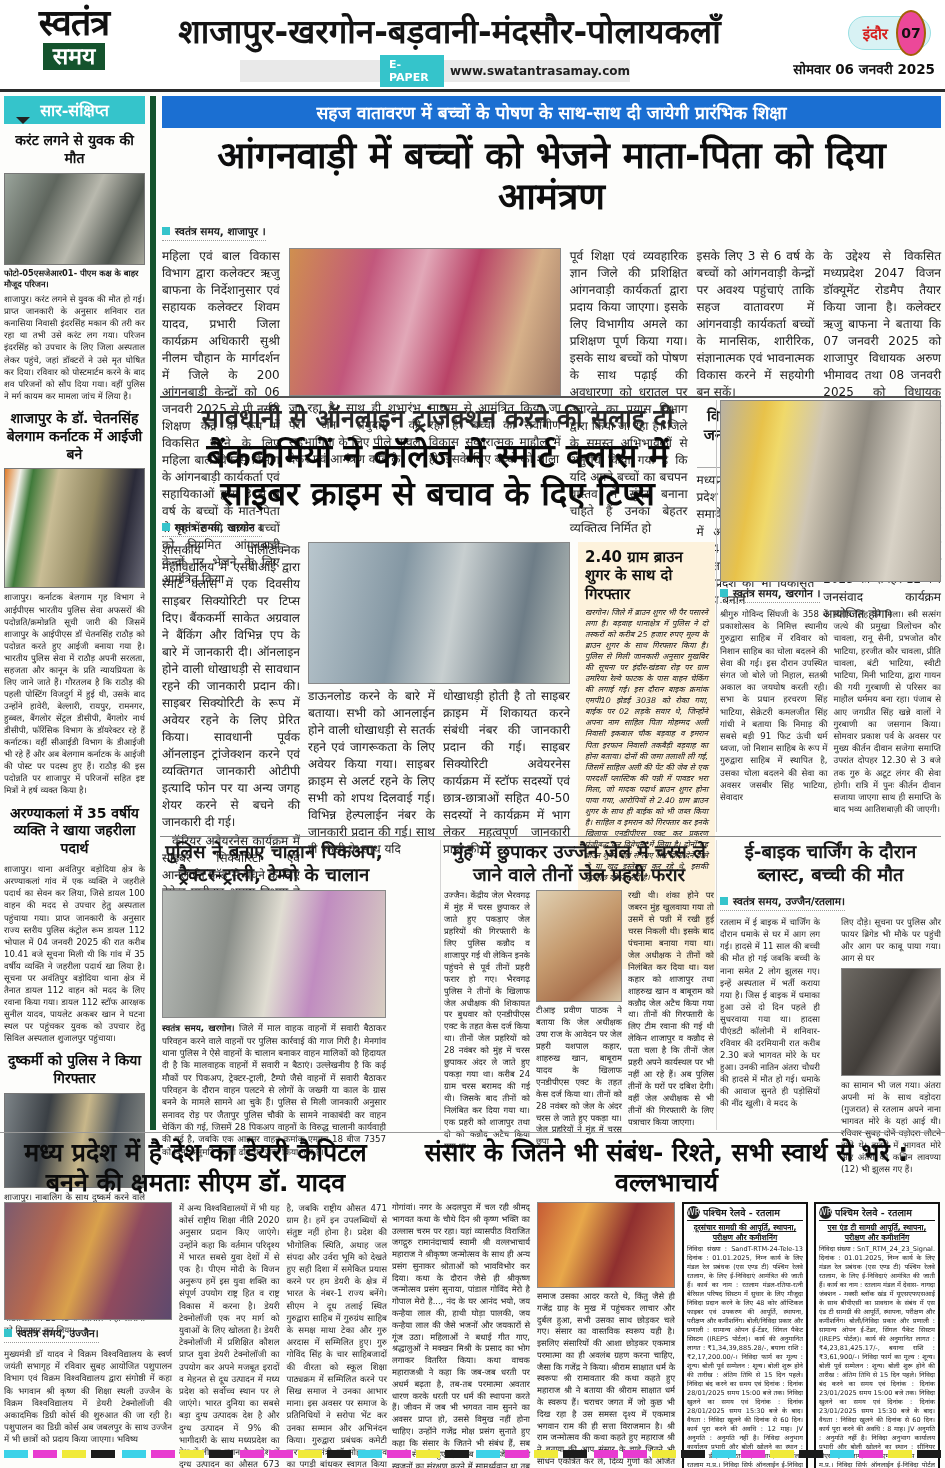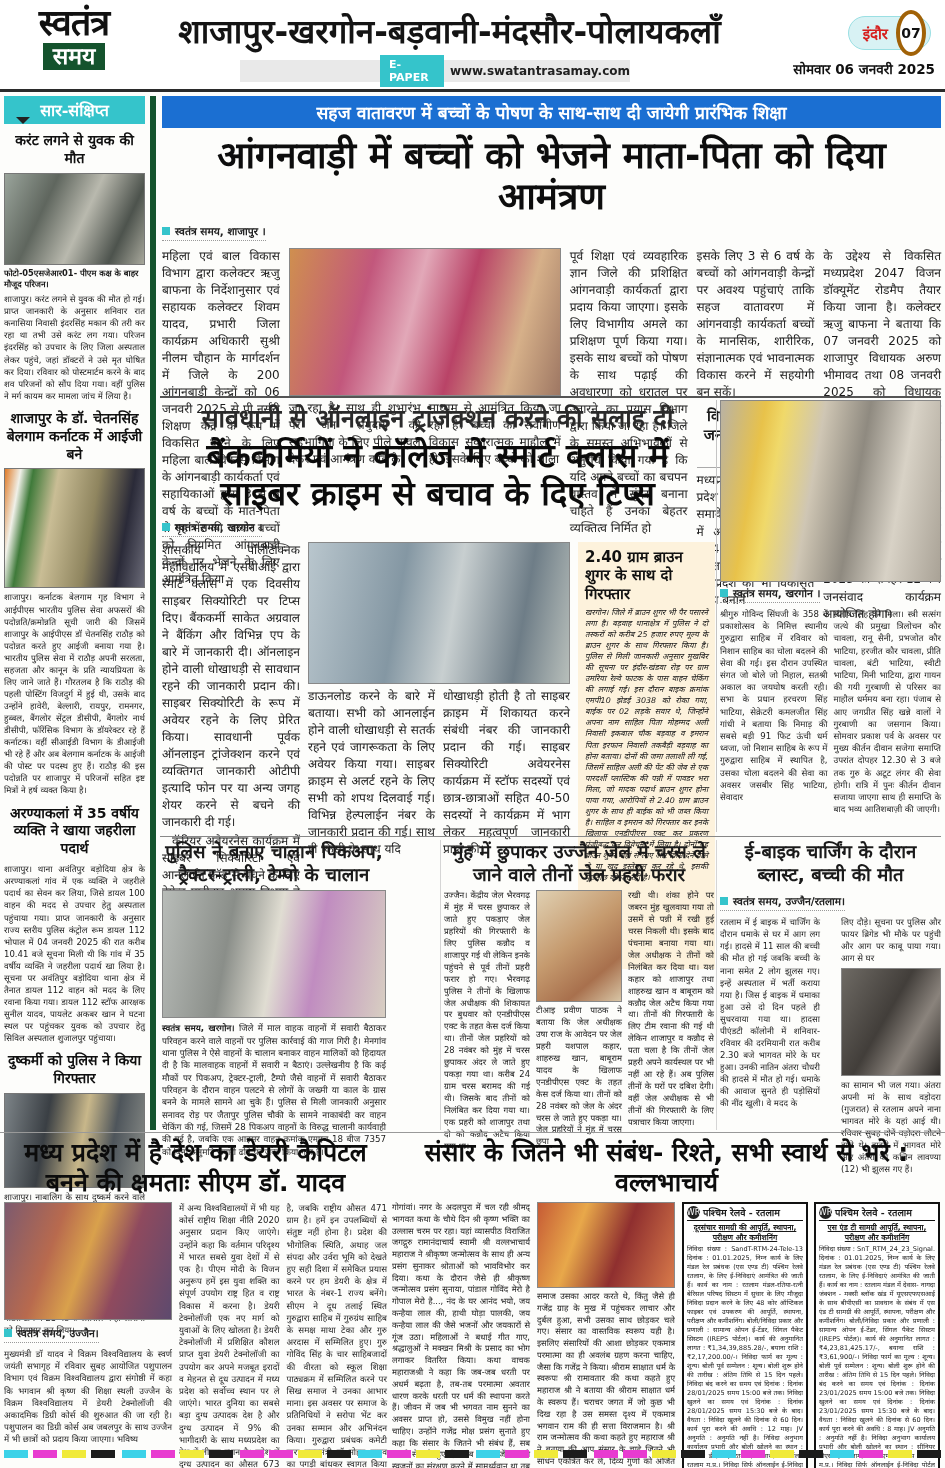--- a/index.html
+++ b/index.html
@@ -11,21 +11,21 @@
   .header { position:absolute; top:0; left:0; width:945px; height:92px; border-bottom:3px solid #2b2b2b; background:#fff; }
   .logo { position:absolute; left:10px; top:4px; width:128px; text-align:center; }
   .logo-top { font-size:36px; font-weight:800; letter-spacing:-1px; color:#111; line-height:1.05; display:block; }
   .logo-bottom { display:inline-block; background:#14532d; color:#fff; font-weight:800; font-size:23px; line-height:1.1; padding:1px 10px; margin-top:1px; }
   .region-title { position:absolute; left:150px; right:196px; top:8px; text-align:center; font-size:33px; font-weight:800; color:#141414; white-space:nowrap; }
   .epaper-bar { position:absolute; left:240px; top:60px; width:390px; height:22px; background:#e9e9e9; display:flex; align-items:center; }
   .epaper-label { background:#35c4cb; color:#fff; font-weight:bold; font-size:11px; padding:3px 9px; margin-left:140px; }
   .website { font-size:12px; font-weight:bold; color:#222; padding-left:6px; }
   .edition-pill { position:absolute; right:14px; top:16px; background:#d8f2f4; border:1px solid #9adfe3; border-radius:20px; height:34px; display:flex; align-items:center; padding:0 4px 0 14px; }
   .edition-name { color:#d6201f; font-weight:800; font-size:15px; margin-right:8px; }
-  .page-circle { width:30px; height:46px; background:#ffffff; border:4px solid #a16207; border-radius:50%; display:flex; align-items:center; justify-content:center; font-weight:800; font-size:14px; color:#111; }
+  .page-circle { width:30px; height:46px; background:#ec4899; border:2px solid #a16207; border-radius:50%; display:flex; align-items:center; justify-content:center; font-weight:800; font-size:14px; color:#111; }
   .date { position:absolute; right:10px; top:60px; font-weight:800; font-size:13.5px; color:#111; }
 
   
   .byline { display:inline-flex; align-items:center; gap:5px; font-weight:800; font-size:10.5px; color:#222;
             border-bottom:1px dotted #999; padding-bottom:2px; margin:3px 0 5px 0; }
   .bullet { width:8px; height:8px; background:#35c4cb; display:inline-block; }
   .bodytxt { font-size:12px; line-height:1.42; text-align:justify; color:#1d1d1d; }
   .cols { display:flex; gap:8px; }
   .photo { width:100%; border:1px solid #888; }
   .vline { position:absolute; width:1px; background:#c4c4c4; }

